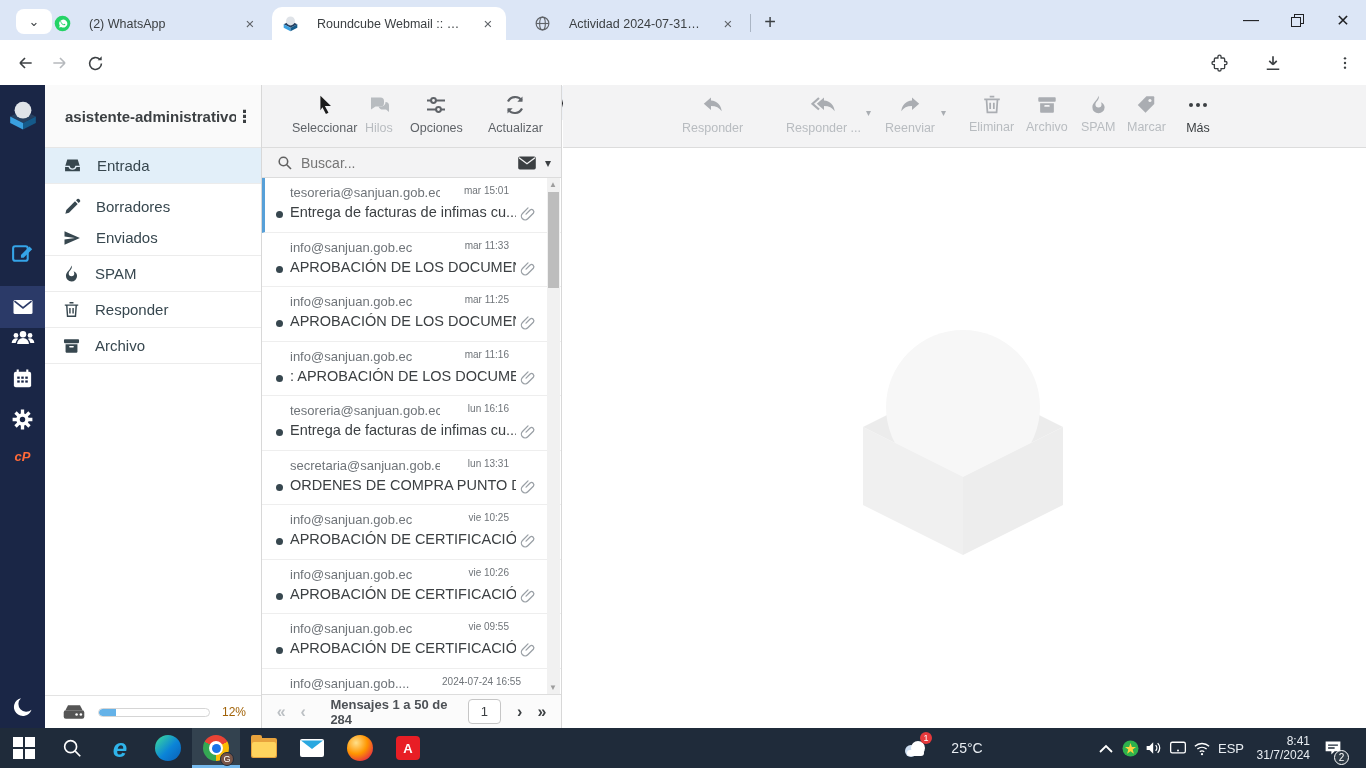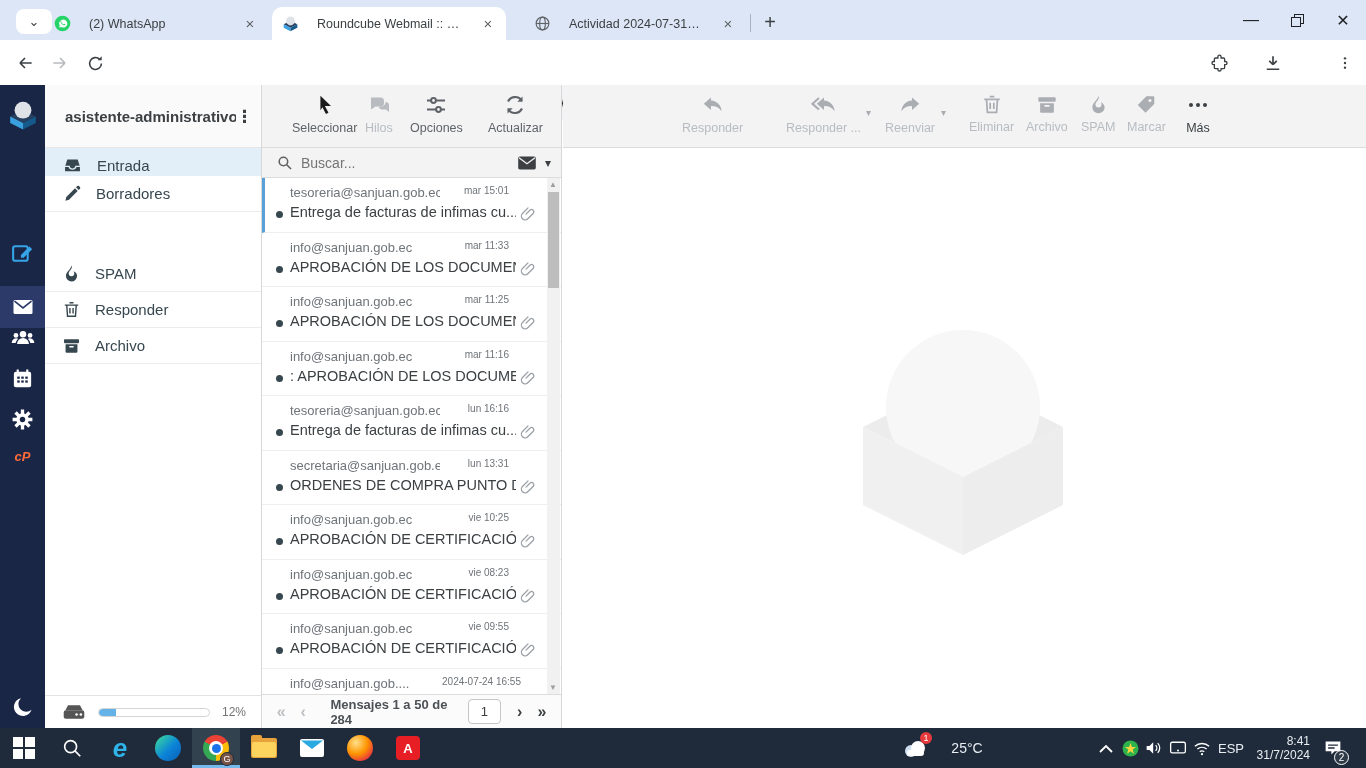--- a/index.html
+++ b/index.html
@@ -47,21 +47,21 @@
   #folderhead .acct { flex:1; font-size:15px; font-weight:bold; color:#3c4043; white-space:nowrap; overflow:hidden; }
   .kebab { color:#3c4043; font-size:17px; font-weight:bold; letter-spacing:0; }
   .folder { position:absolute; left:0; width:100%; height:36px; display:flex; align-items:center; gap:14px;
     padding:0 0 0 17px; font-size:15px; color:#37474f; border-bottom:1px solid #ececec; background:#fff; }
   .folder.selected { background:#e2eff9; }
   .folder svg { flex:none; color:#37474f; }
   #storage { position:absolute; left:0; bottom:0; width:100%; height:33px; border-top:1px solid #e3e3e3;
     display:flex; align-items:center; padding:0 10px 0 17px; gap:12px; background:#fff; }
   #storetrack { width:112px; height:9px; border:1px solid #d5d5d5; border-radius:5px; background:#fff; overflow:hidden; }
   #storefill { height:100%; width:15%; background:#64b2e8; border-radius:5px 0 0 5px; }
-  #storepct { font-size:12px; color:#737373; }
+  #storepct { font-size:12px; color:#a16207; }
 
   
   #listpane { position:absolute; left:262px; top:85px; width:300px; height:643px; background:#fff; border-right:1px solid #d8d8d8; }
   .toolbar { background:#f3f3f4; border-bottom:1px solid #dcdcdc; }
   #listtoolbar { position:absolute; left:0; top:0; width:100%; height:63px; }
   .tbtn { position:absolute; top:8px; display:flex; flex-direction:column; align-items:center; gap:4px;
     color:#5f6368; font-size:12.5px; }
   .tbtn .lbl { white-space:nowrap; }
   .tbtn.disabled { color:#b8bcc0; }
   .tbtn.dark { color:#3c4043; }
@@ -325,26 +325,32 @@
       <span class="kebab">⋮</span>
     </div>
 
     <div class="folder selected" style="top:63px;">
       <svg width="21" height="21" viewBox="0 0 24 24">
         <path d="M3.5 13L6 5h12l2.5 8v5.5h-17z" fill="#37474f"></path>
         <path d="M3.5 13h4.6a4 4 0 007.8 0h4.6" stroke="#e2eff9" stroke-width="1.6" fill="none"></path>
         </svg>
       <span>Entrada</span>
     </div>
-    <div class="folder" style="top:91px;">
+    <div class="folder" style="top:104px;">
       <svg width="20" height="20" viewBox="0 0 24 24">
         <path d="M4 20l1.2-4.4L15.6 5.2l3.2 3.2L8.4 18.8 4 20z" fill="#37474f"></path>
         <path d="M16.8 4l1.5-1.5a1.5 1.5 0 012.1 0l1.1 1.1a1.5 1.5 0 010 2.1L20 7.2z" fill="#37474f"></path>
         </svg>
       <span>Borradores</span>
+    </div>
+    <div class="folder" style="top:135px;">
+      <svg width="20" height="20" viewBox="0 0 24 24">
+        <path d="M3 20l18.5-8L3 4v6.2L15.5 12 3 13.8z" fill="#37474f"></path>
+        </svg>
+      <span>Enviados</span>
     </div>
     <div class="folder" style="top:171px;">
       <svg width="19" height="19" viewBox="0 0 24 24">
         <path d="M12 2c1.2 2.8-.4 4.6-1.5 6C9.3 9.4 8.5 10.4 8.5 12a3.5 3.5 0 007 0c0-1.1-.4-1.9-.9-2.7 2.6.8 4.4 3 4.4 5.9A7 7 0 015 15c0-5.2 5.3-6.6 7-13z" fill="#37474f"></path>
         </svg>
       <span>SPAM</span>
     </div>
     <div class="folder" style="top:207px;">
       <svg width="19" height="19" viewBox="0 0 24 24">
         <g fill="none" stroke="#37474f" stroke-width="1.8">
@@ -491,21 +497,21 @@
         <span class="sender">info@sanjuan.gob.ec</span>
         <span class="date">vie 10:25</span>
         <span class="dot"></span>
         <span class="subject">APROBACIÓN DE CERTIFICACIÓ...</span>
         <svg class="clip" width="17" height="17" viewBox="0 0 24 24">
           <path d="M8.5 11.5l5.8-5.8a3.2 3.2 0 014.5 4.5l-7.8 7.8a5.3 5.3 0 01-7.5-7.5l7.8-7.8" fill="none" stroke="currentColor" stroke-width="1.8" stroke-linecap="round"></path>
           </svg>
       </div>
       <div class="msg">
         <span class="sender">info@sanjuan.gob.ec</span>
-        <span class="date">vie 08:23</span>
+        <span class="date">vie 10:26</span>
         <span class="dot"></span>
         <span class="subject">APROBACIÓN DE CERTIFICACIÓ...</span>
         <svg class="clip" width="17" height="17" viewBox="0 0 24 24">
           <path d="M8.5 11.5l5.8-5.8a3.2 3.2 0 014.5 4.5l-7.8 7.8a5.3 5.3 0 01-7.5-7.5l7.8-7.8" fill="none" stroke="currentColor" stroke-width="1.8" stroke-linecap="round"></path>
           </svg>
       </div>
       <div class="msg">
         <span class="sender">info@sanjuan.gob.ec</span>
         <span class="date">vie 09:55</span>
         <span class="dot"></span>

